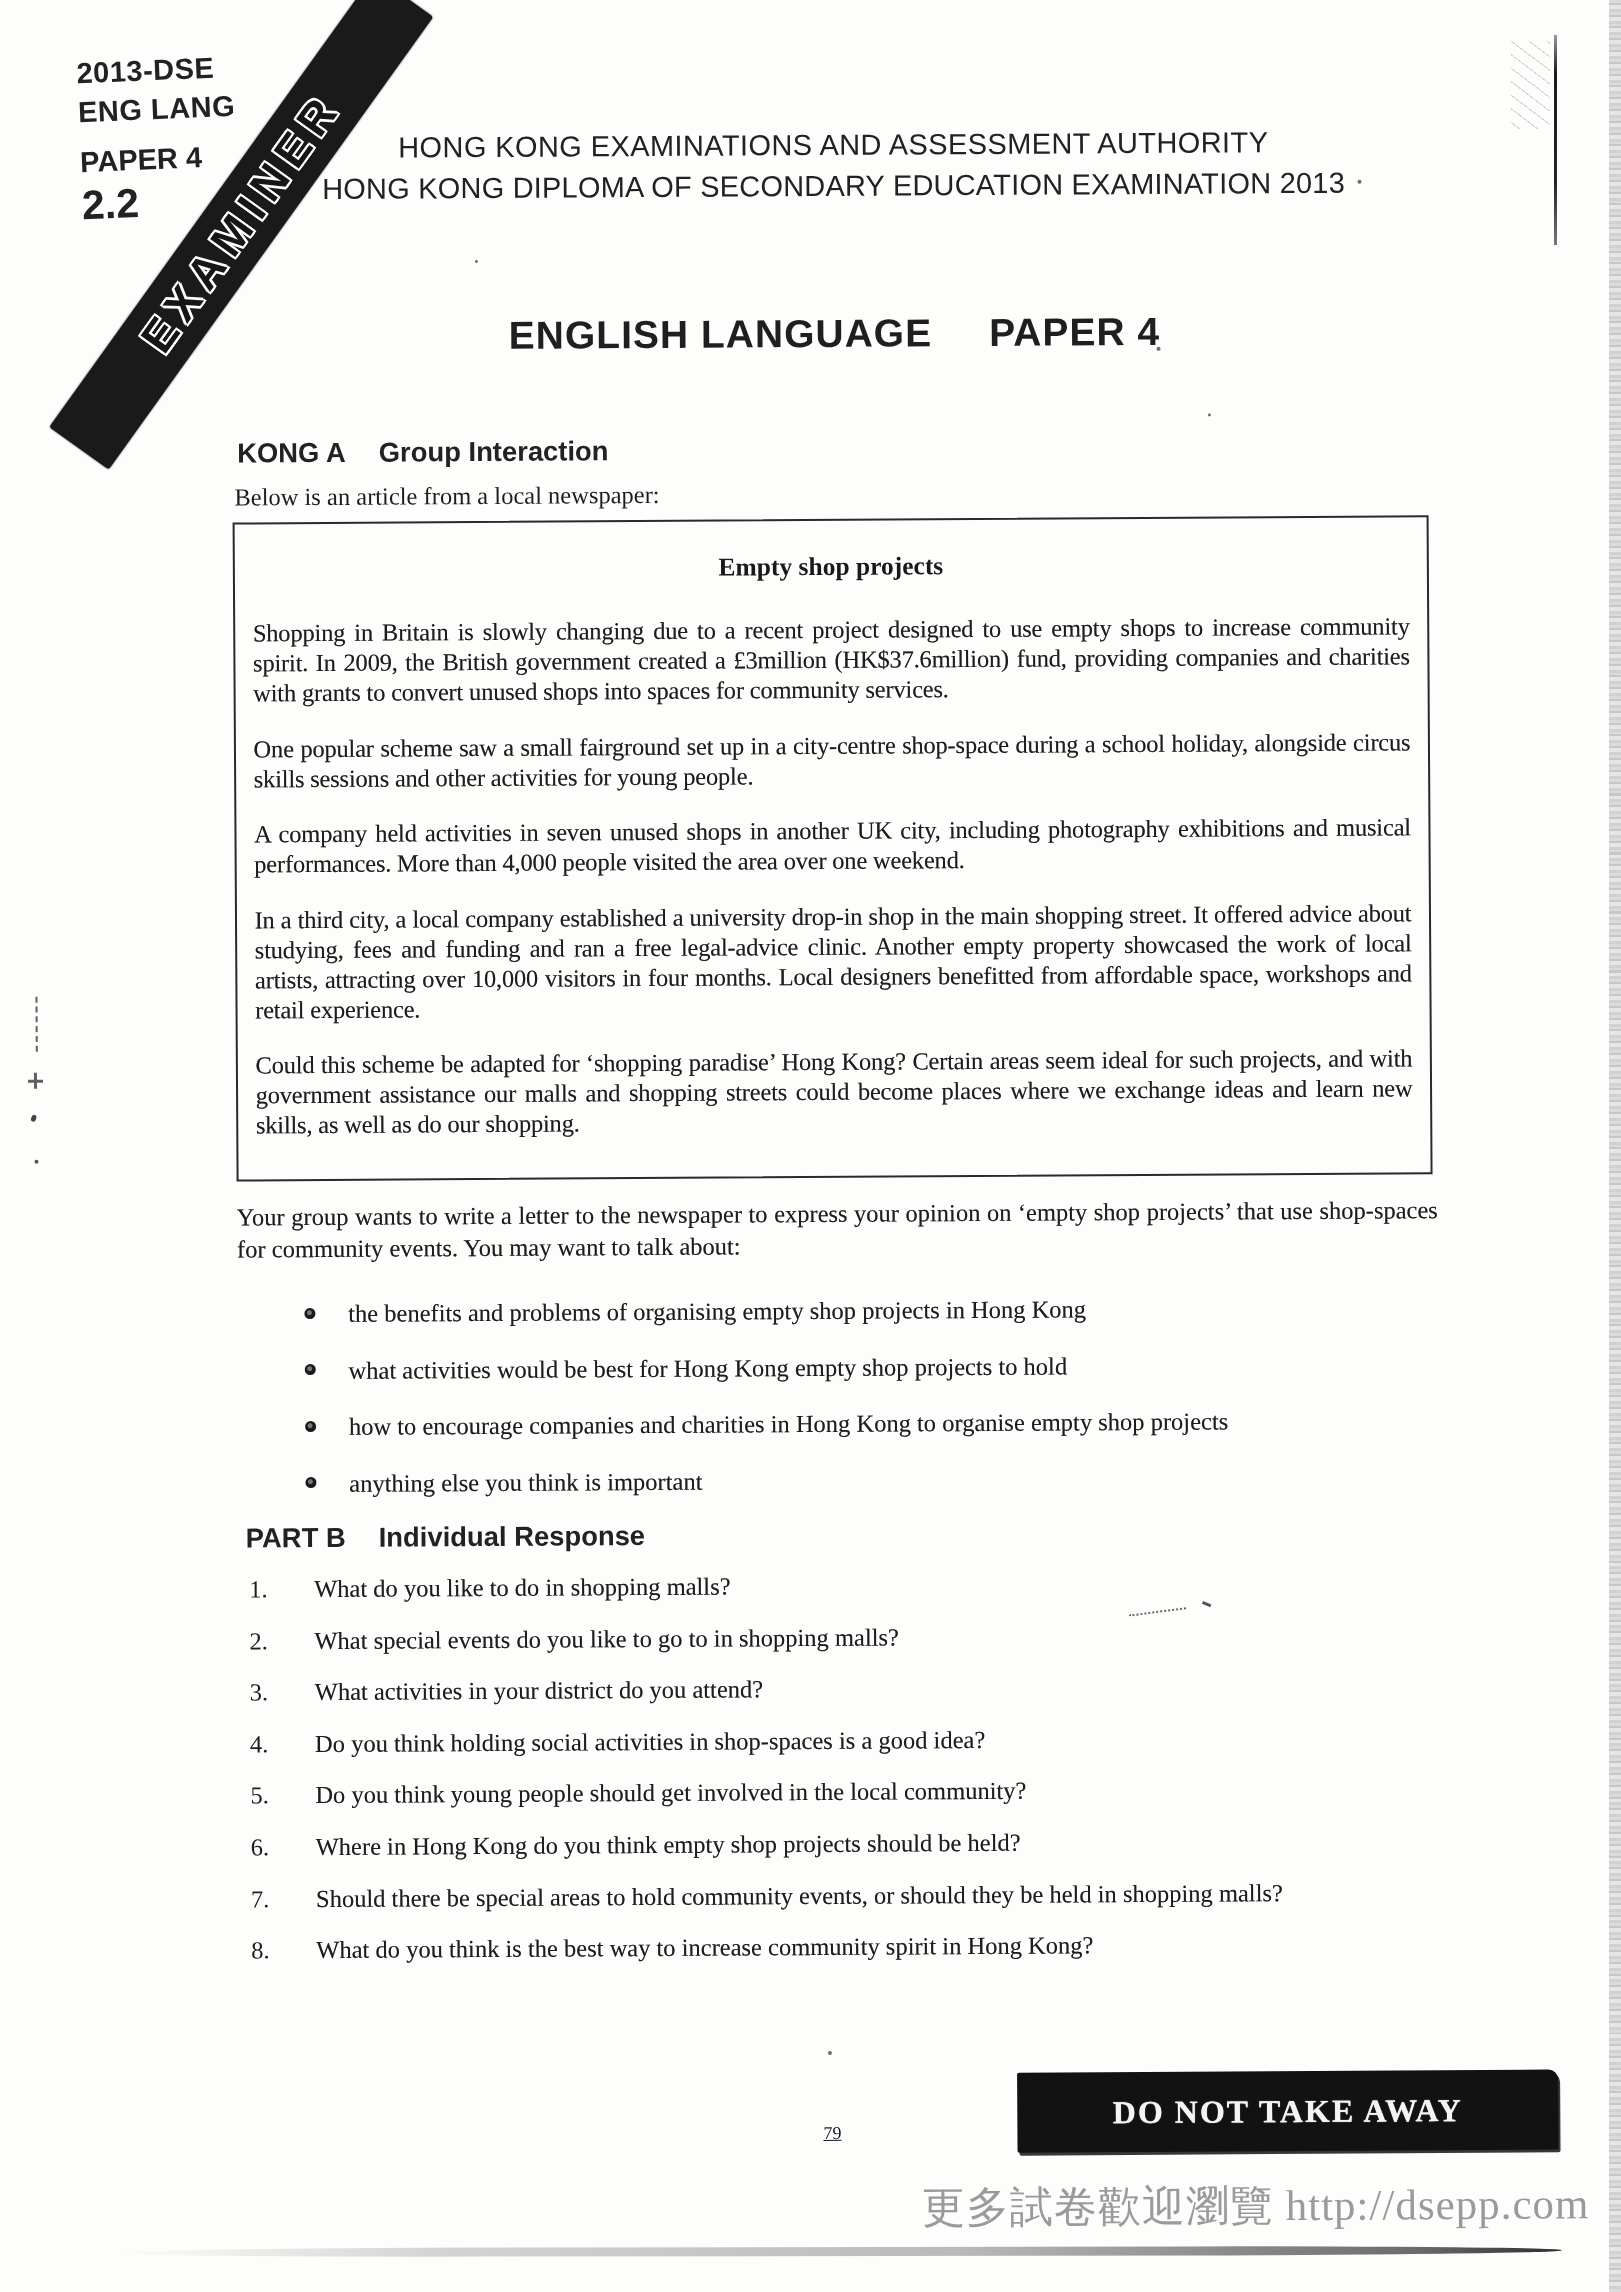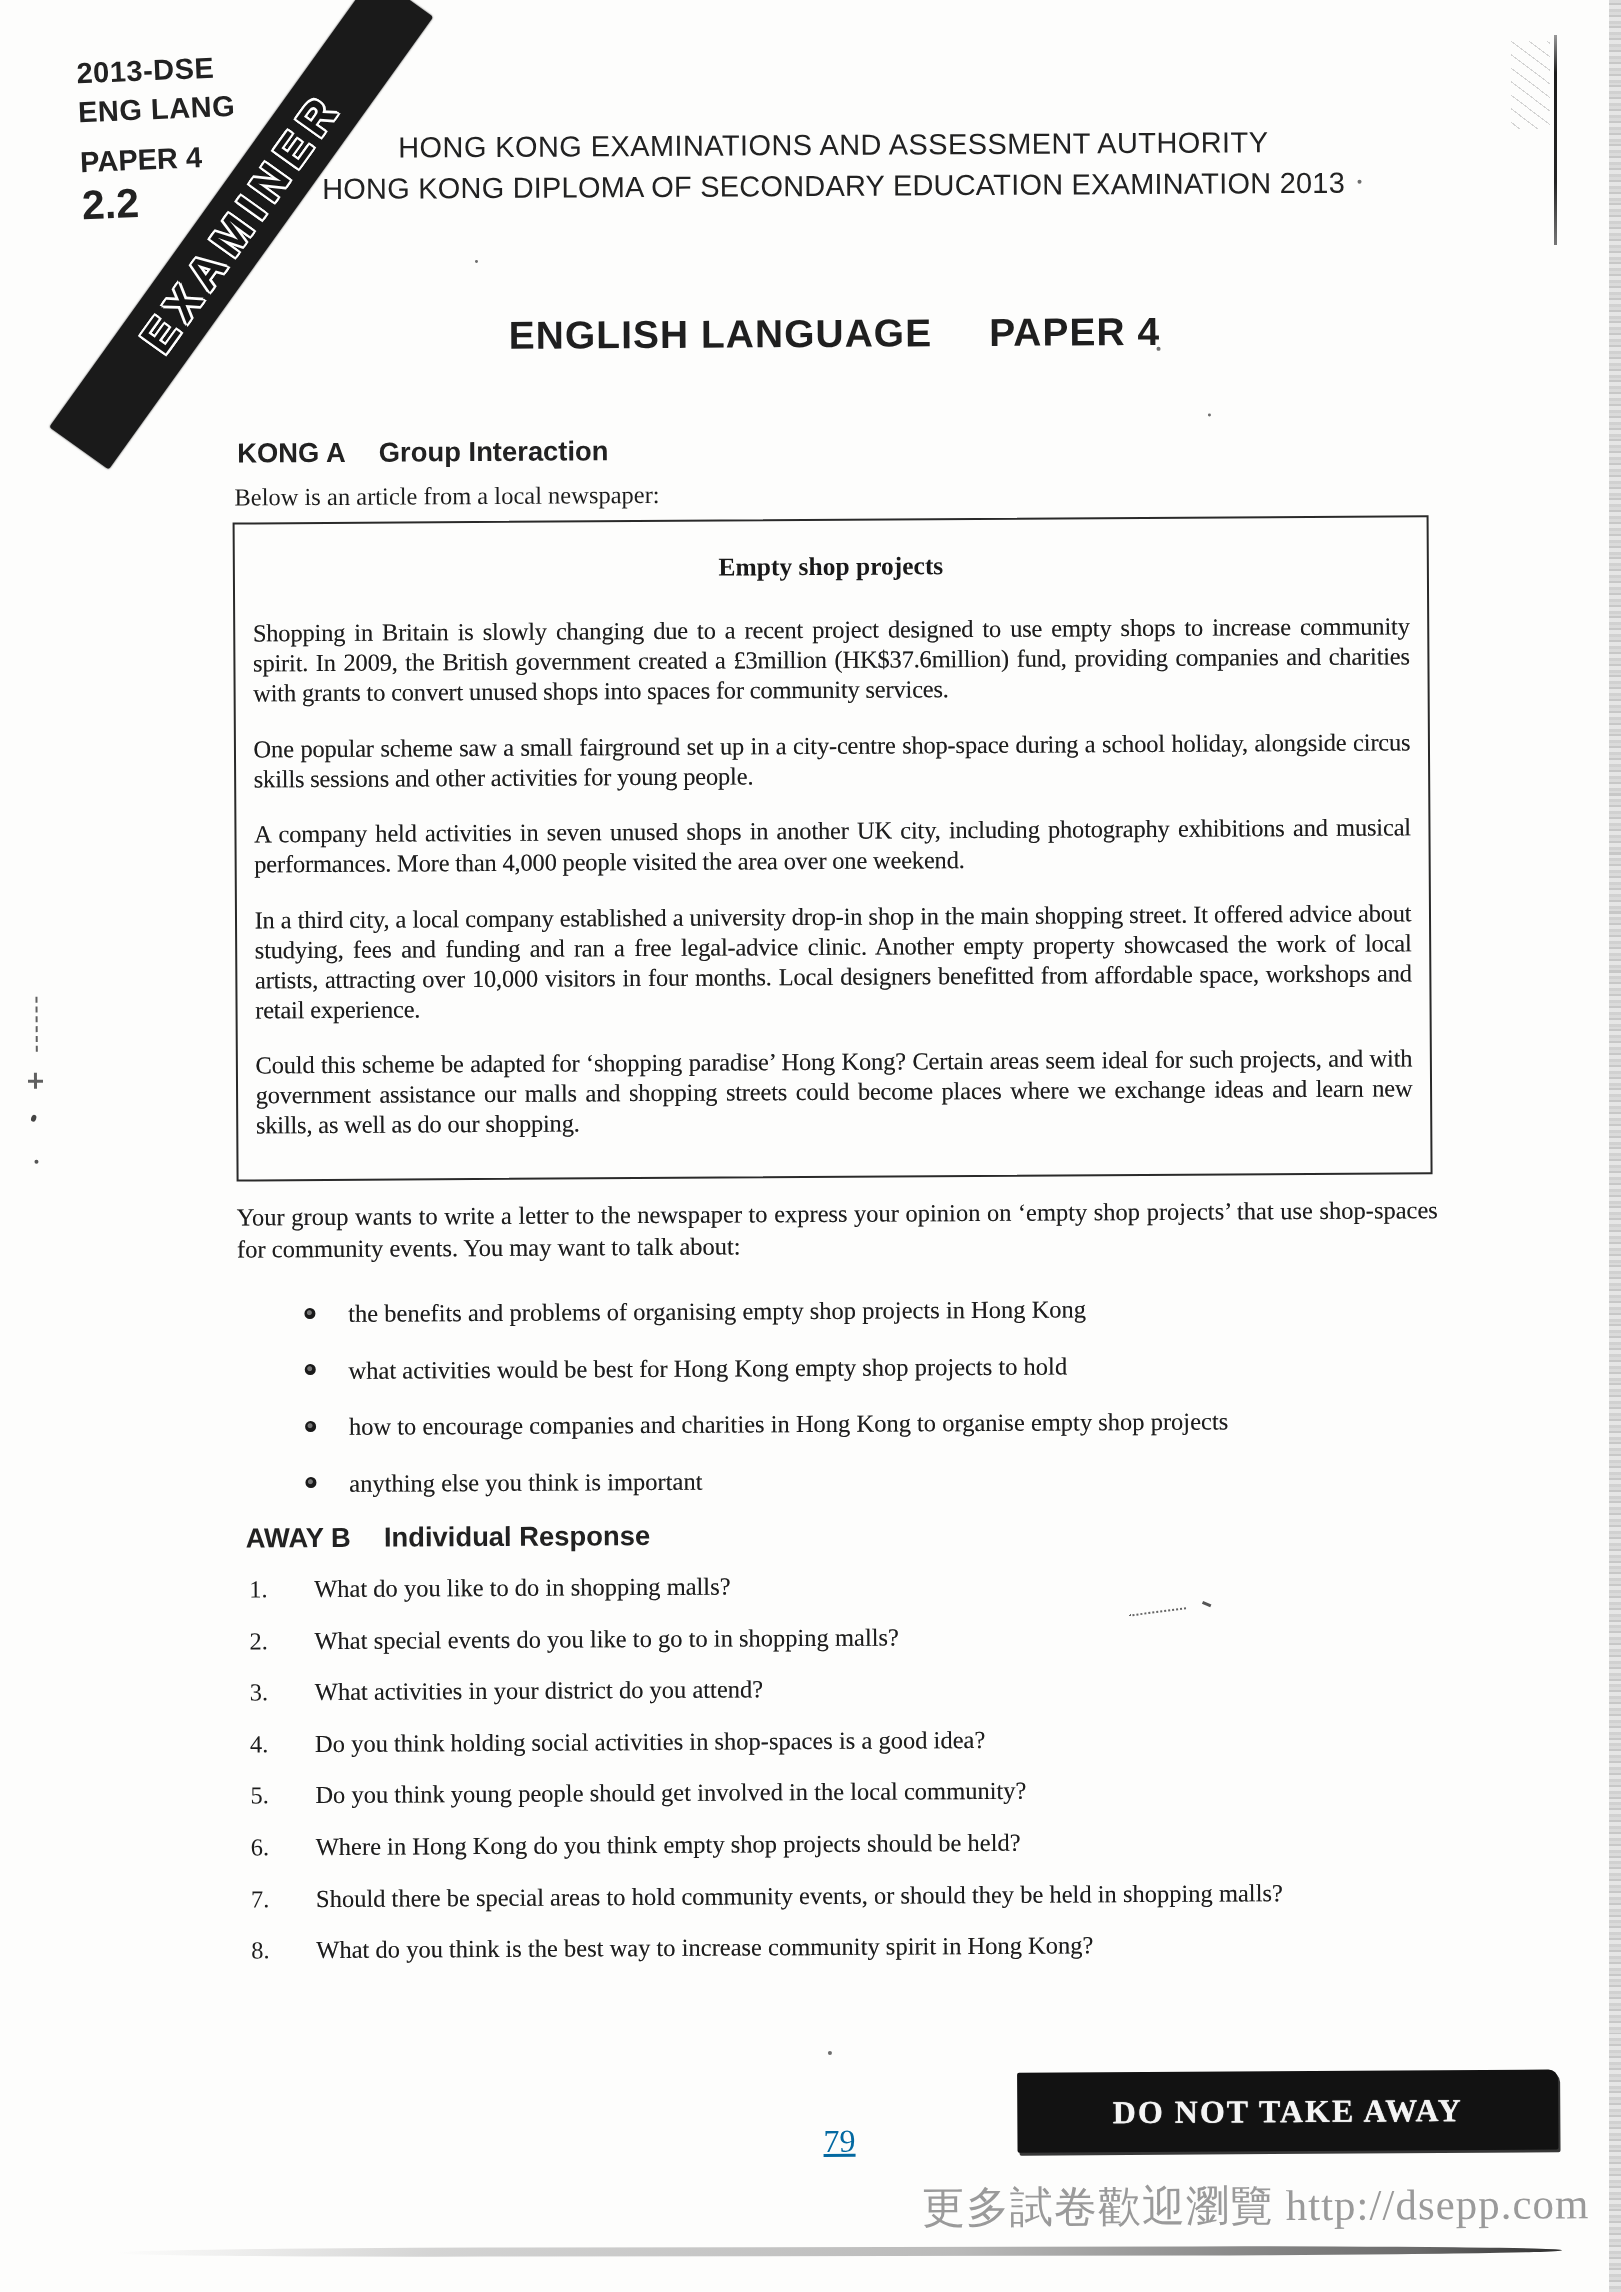--- a/index.html
+++ b/index.html
@@ -60,21 +60,21 @@
     background:radial-gradient(circle at 45% 42%, #777 0 2px, #1a1a1a 2.9px);}
   .bullet-text{margin-left:33px;font-size:24.5px;line-height:30px;color:#1d1d1d;
     text-shadow:0 0 0.4px rgba(0,0,0,0.45);}
   
   .questions{position:absolute;left:245px;top:1571px;width:1245px;}
   .q-row{display:flex;margin-bottom:21.6px;height:30px;}
   .q-num{flex:0 0 65px;font-size:24.5px;line-height:30px;color:#1d1d1d;}
   .q-text{font-size:24.5px;line-height:30px;white-space:nowrap;color:#1d1d1d;
     text-shadow:0 0 0.4px rgba(0,0,0,0.45);}
   
-  .page-num{position:absolute;left:816px;top:2123px;font-size:32px;color:#0369a1;text-decoration:underline;}
+  .page-num{position:absolute;left:816px;top:2123px;font-size:18px;color:#0f172a;text-decoration:underline;}
   .notice-box{position:absolute;left:1010px;top:2074px;width:541px;height:80px;
     background:#121212;border-radius:2px 9.8px 2px 2px;
     display:flex;align-items:center;justify-content:center;
     box-shadow:2px 2.9px 0 rgba(20,20,20,0.85);}
   .notice-box span{color:#f4f4f4;font-size:32px;font-weight:bold;letter-spacing:2px;
     font-family:"Liberation Serif", serif;text-shadow:0 0 1px #fff;}
   .watermark{position:absolute;left:914px;top:2180px;font-size:43px;color:#9a9a9a;
     letter-spacing:1px;white-space:nowrap;}
   
   .edge-strip{position:absolute;right:0;top:0;width:11.8px;height:2293px;opacity:0.75;
@@ -155,21 +155,21 @@
         <span class="bullet-dot"></span>
         <span class="bullet-text">how to encourage companies and charities in Hong Kong to organise empty shop projects</span>
       </div>
       <div class="bullet-row">
         <span class="bullet-dot"></span>
         <span class="bullet-text">anything else you think is important</span>
       </div>
     </div>
 
     <div class="part-head part-b">
-      <span>AWAY B</span>
+      <span>PART B</span>
       <span>Individual Response</span>
     </div>
 
     <div class="questions">
       <div class="q-row">
         <span class="q-num">1.</span>
         <span class="q-text">What do you like to do in shopping malls?</span>
       </div>
       <div class="q-row">
         <span class="q-num">2.</span>

